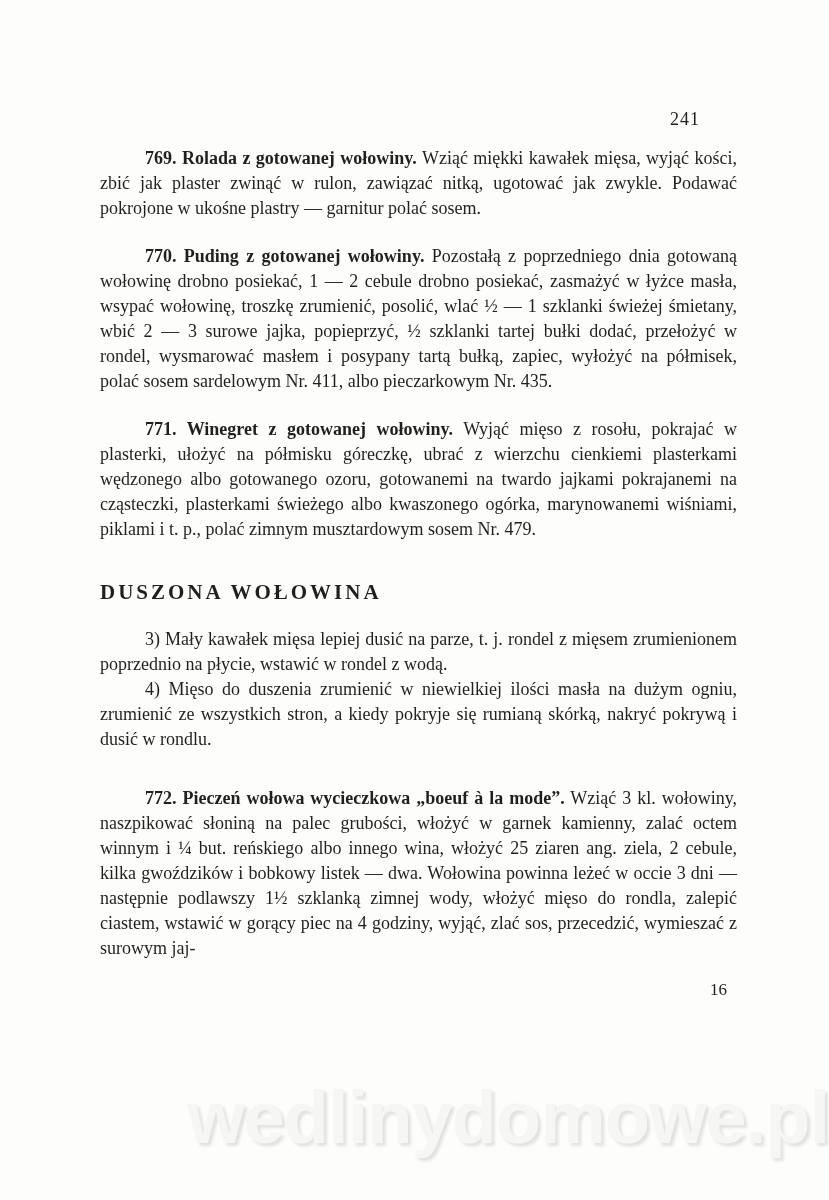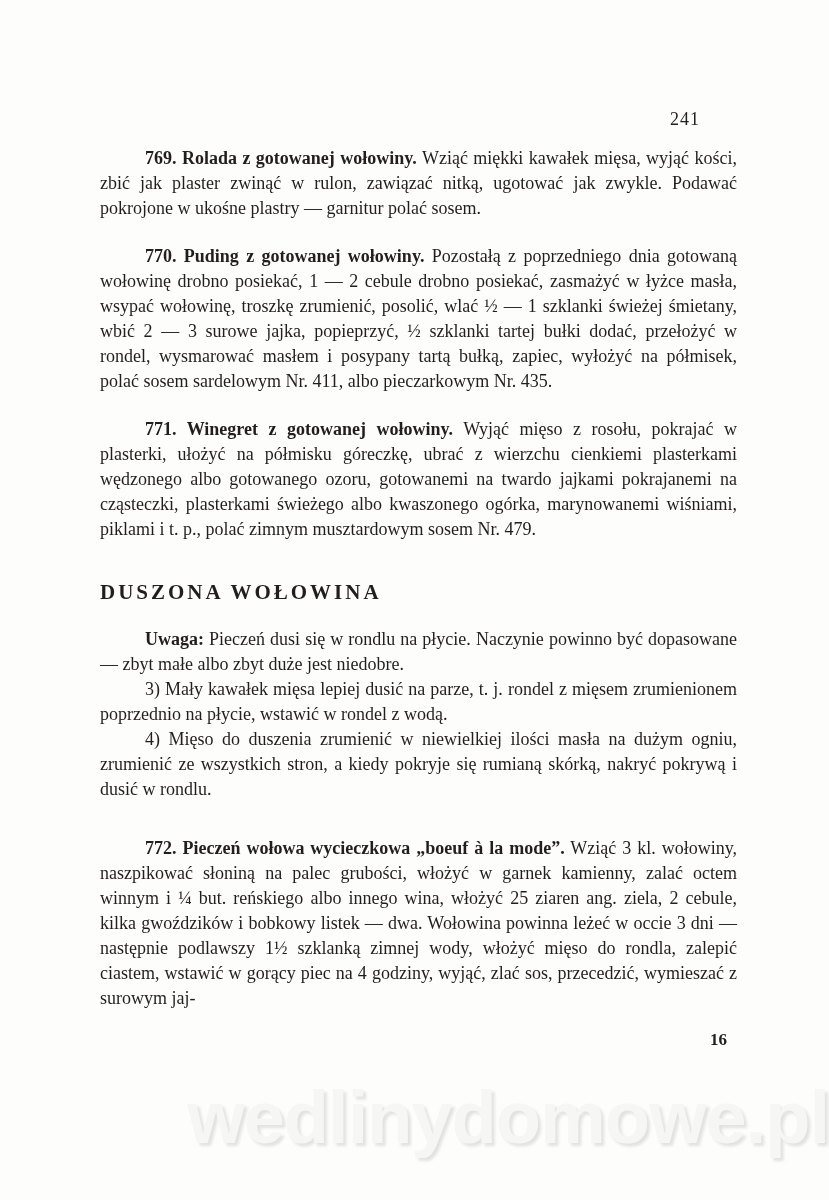--- a/index.html
+++ b/index.html
@@ -58,21 +58,20 @@
   }
   .point {
     margin: 0;
   }
   .signature {
     text-align: right;
     padding-right: 10px;
     margin-top: 16px;
     font-size: 17px;
     text-indent: 0;
-    font-weight: bold;
   }
   .watermark {
     position: absolute;
     left: 0;
     right: 0;
     top: 1075px;
     text-align: right;
     font-family: "Liberation Sans", sans-serif;
     font-weight: bold;
     font-size: 74px;
@@ -93,21 +92,20 @@
   <div class="text-block">
 
     <p class="para recipe"><span class="bold">769. Rolada z gotowanej wołowiny.</span> <span>Wziąć miękki kawałek mięsa, wyjąć kości, zbić jak plaster zwinąć w rulon, zawiązać nitką, ugotować jak zwykle. Podawać pokrojone w ukośne plastry — garnitur polać sosem.</span></p>
 
     <p class="para recipe"><span class="bold">770. Puding z gotowanej wołowiny.</span> <span>Pozostałą z poprzedniego dnia gotowaną wołowinę drobno posiekać, 1 — 2 cebule drobno posiekać, zasmażyć w łyżce masła, wsypać wołowinę, troszkę zrumienić, posolić, wlać ½ — 1 szklanki świeżej śmietany, wbić 2 — 3 surowe jajka, popieprzyć, ½ szklanki tartej bułki dodać, przełożyć w rondel, wysmarować masłem i posypany tartą bułką, zapiec, wyłożyć na półmisek, polać sosem sardelowym Nr. 411, albo pieczarkowym Nr. 435.</span></p>
 
     <p class="para recipe"><span class="bold">771. Winegret z gotowanej wołowiny.</span> <span>Wyjąć mięso z rosołu, pokrajać w plasterki, ułożyć na półmisku góreczkę, ubrać z wierzchu cienkiemi plasterkami wędzonego albo gotowanego ozoru, gotowanemi na twardo jajkami pokrajanemi na cząsteczki, plasterkami świeżego albo kwaszonego ogórka, marynowanemi wiśniami, piklami i t. p., polać zimnym musztardowym sosem Nr. 479.</span></p>
 
     <h2 class="section-heading">DUSZONA WOŁOWINA</h2>
 
-    <p class="para point"><span class="bold">Uwaga:</span> <span>Pieczeń dusi się w rondlu na płycie. Naczynie powinno być dopasowane — zbyt małe albo zbyt duże jest niedobre.</span></p>
 
     <p class="para point">3) Mały kawałek mięsa lepiej dusić na parze, t. j. rondel z mięsem zrumienionem poprzednio na płycie, wstawić w rondel z wodą.</p>
     <p class="para point">4) Mięso do duszenia zrumienić w niewielkiej ilości masła na dużym ogniu, zrumienić ze wszystkich stron, a kiedy pokryje się rumianą skórką, nakryć pokrywą i dusić w rondlu.</p>
 
     <p class="para recipe recipe-last"><span class="bold">772. Pieczeń wołowa wycieczkowa „boeuf à la mode”.</span> <span>Wziąć 3 kl. wołowiny, naszpikować słoniną na palec grubości, włożyć w garnek kamienny, zalać octem winnym i ¼ but. reńskiego albo innego wina, włożyć 25 ziaren ang. ziela, 2 cebule, kilka gwoździków i bobkowy listek — dwa. Wołowina powinna leżeć w occie 3 dni — następnie podlawszy 1½ szklanką zimnej wody, włożyć mięso do rondla, zalepić ciastem, wstawić w gorący piec na 4 godziny, wyjąć, zlać sos, przecedzić, wymieszać z surowym jaj-</span></p>
 
     <p class="para signature">16</p>
 
   </div>
 

